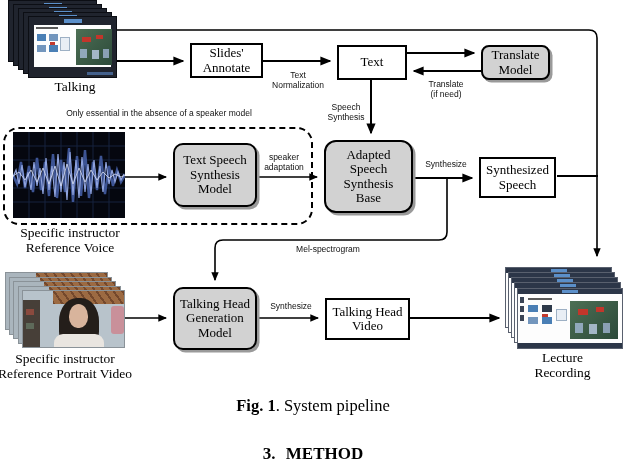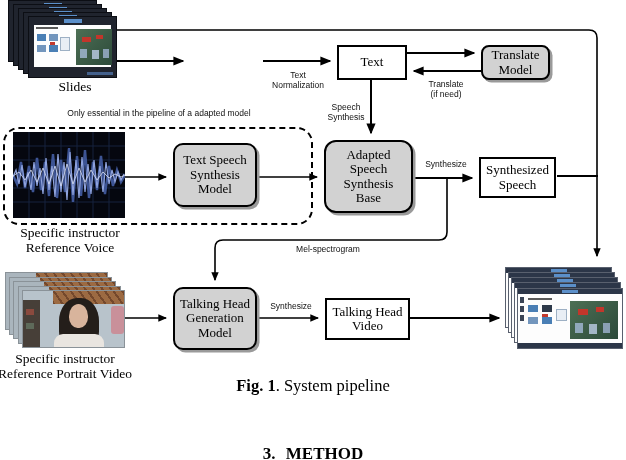--- a/index.html
+++ b/index.html
@@ -68,23 +68,23 @@
           <div class="mini" style="left:6px;top:8px;width:9px;height:5px;background:#c2362b;"></div>
           <div class="mini" style="left:20px;top:6px;width:7px;height:4px;background:#c2362b;"></div>
           <div class="mini" style="left:4px;top:20px;width:7px;height:9px;background:#90a8bb;"></div>
           <div class="mini" style="left:16px;top:21px;width:7px;height:9px;background:#a3b6c6;"></div>
           <div class="mini" style="left:27px;top:20px;width:6px;height:9px;background:#8aa0b4;"></div>
         </div>
       </div>
       <div class="mini" style="left:58px;bottom:2px;width:26px;height:3px;background:#44618c;"></div>
     </div>
   </div>
-  <div class="alabel" style="left:30px;top:80px;width:90px;">Slides</div>
-
-  <div class="elabel" style="left:28px;top:108px;width:262px;">Only essential in the pipeline of a adapted model</div>
+  <div class="alabel" style="left:30px;top:80px;width:90px;">Talking</div>
+
+  <div class="elabel" style="left:28px;top:108px;width:262px;">Only essential in the absence of a speaker model</div>
   <div class="dashed" style="left:3px;top:127px;width:310px;height:98px;"></div>
 
   <div class="abs" style="left:13px;top:132px;width:112px;height:86px;background:#05070f;">
     <svg width="112" height="86" viewBox="0 0 112 86">
       <g stroke="#16233f" stroke-width="1">
         <line x1="16" y1="0" x2="16" y2="86"></line>
           <line x1="32" y1="0" x2="32" y2="86"></line>
         <line x1="48" y1="0" x2="48" y2="86"></line>
           <line x1="64" y1="0" x2="64" y2="86"></line>
         <line x1="80" y1="0" x2="80" y2="86"></line>
@@ -168,20 +168,22 @@
       <div class="mini" style="left:52px;top:12px;width:48px;height:38px;background:linear-gradient(135deg,#4d6f54,#2c4a3a);">
         <div class="mini" style="left:8px;top:8px;width:10px;height:6px;background:#c2362b;"></div>
         <div class="mini" style="left:26px;top:6px;width:8px;height:5px;background:#c2362b;"></div>
         <div class="mini" style="left:5px;top:22px;width:8px;height:10px;background:#90a8bb;"></div>
         <div class="mini" style="left:19px;top:23px;width:8px;height:10px;background:#a3b6c6;"></div>
         <div class="mini" style="left:33px;top:22px;width:7px;height:10px;background:#8aa0b4;"></div>
       </div>
       <div class="mini" style="left:0;bottom:0;width:100%;height:5px;background:#2c3648;"></div>
     </div>
   </div>
+  <div class="alabel" style="left:500px;top:351px;width:125px;">Lecture
+Recording</div>
 
   <svg id="edges" width="626" height="460" viewBox="0 0 626 460">
     <defs>
       <marker id="ah" markerWidth="5.5" markerHeight="4.6" refX="4.8" refY="2.3" orient="auto">
         <path d="M0,0 L5.5,2.3 L0,4.6 z" fill="#000"></path>
       </marker>
     </defs>
     <path d="M117,30 L589,30 Q597,30 597,38 L597,256" fill="none" stroke="#000" stroke-width="1.6" marker-end="url(#ah)"></path>
     <path d="M117,61 L183,61" fill="none" stroke="#000" stroke-width="2" marker-end="url(#ah)"></path>
     <path d="M263,61 L330,61" fill="none" stroke="#000" stroke-width="2" marker-end="url(#ah)"></path>
@@ -191,20 +193,22 @@
     <path d="M125,177 L166,177" fill="none" stroke="#000" stroke-width="1.6" marker-end="url(#ah)"></path>
     <path d="M257,177 L317,177" fill="none" stroke="#000" stroke-width="1.6" marker-end="url(#ah)"></path>
     <path d="M413,178 L472,178" fill="none" stroke="#000" stroke-width="2" marker-end="url(#ah)"></path>
     <path d="M447,178 L447,232 Q447,240 439,240 L223,240 Q215,240 215,248 L215,280" fill="none" stroke="#000" stroke-width="1.6" marker-end="url(#ah)"></path>
     <path d="M557,176 L598,176" fill="none" stroke="#000" stroke-width="2"></path>
     <path d="M125,318 L166,318" fill="none" stroke="#000" stroke-width="1.6" marker-end="url(#ah)"></path>
     <path d="M257,318 L318,318" fill="none" stroke="#000" stroke-width="1.6" marker-end="url(#ah)"></path>
     <path d="M410,318 L499,318" fill="none" stroke="#000" stroke-width="2" marker-end="url(#ah)"></path>
   </svg>
 
+  <div class="node" style="left:190px;top:43px;width:73px;height:35px;">Slides'
+Annotate</div>
   <div class="node" style="left:337px;top:45px;width:70px;height:35px;">Text</div>
   <div class="node model" style="left:481px;top:45px;width:69px;height:35px;border-radius:8px;">Translate
 Model</div>
   <div class="node model" style="left:173px;top:143px;width:84px;height:64px;">Text Speech
 Synthesis
 Model</div>
   <div class="node model" style="left:324px;top:140px;width:89px;height:73px;border-radius:12px;">Adapted
 Speech
 Synthesis
 Base</div>
@@ -215,25 +219,27 @@
 Model</div>
   <div class="node" style="left:325px;top:298px;width:85px;height:42px;border-width:2.5px;">Talking Head
 Video</div>
 
   <div class="elabel" style="left:258px;top:70px;width:80px;">Text
 Normalization</div>
   <div class="elabel" style="left:406px;top:79px;width:80px;">Translate
 (if need)</div>
   <div class="elabel" style="left:306px;top:102px;width:80px;">Speech
 Synthesis</div>
+  <div class="elabel" style="left:244px;top:152px;width:80px;">speaker
+adaptation</div>
   <div class="elabel" style="left:406px;top:159px;width:80px;">Synthesize</div>
   <div class="elabel" style="left:251px;top:301px;width:80px;">Synthesize</div>
   <div class="elabel" style="left:288px;top:244px;width:80px;">Mel-spectrogram</div>
 
-  <div class="caption" style="top:376px;">
+  <div class="caption" style="top:396px;">
     <span style="font-weight:bold;">Fig. 1</span><span>. System pipeline</span>
   </div>
   <div class="heading" style="top:444px;">
     <span>3.</span>
     <span style="margin-left:6px;">METHOD</span>
   </div>
 
 </div>
 
 </body></html>

